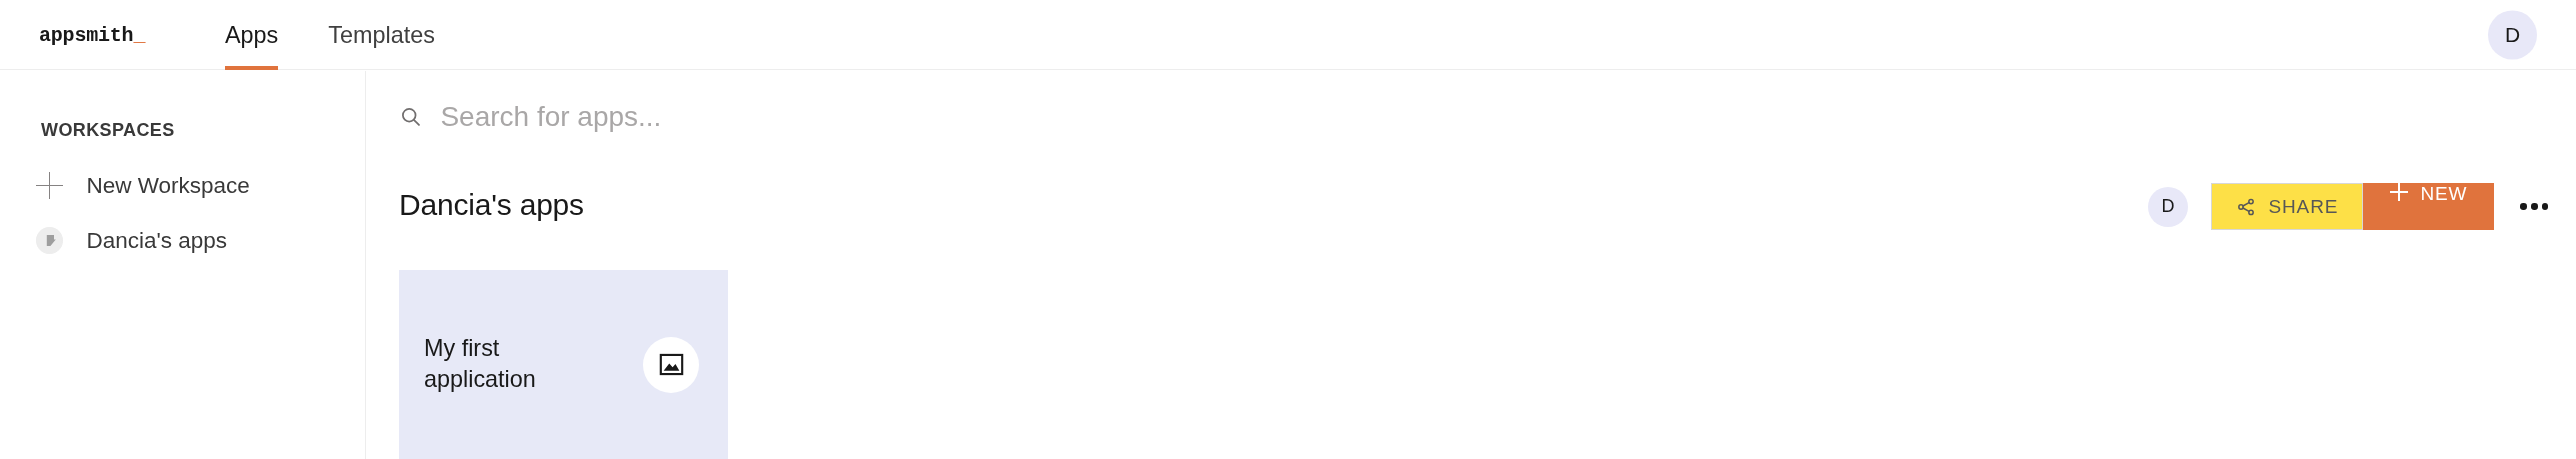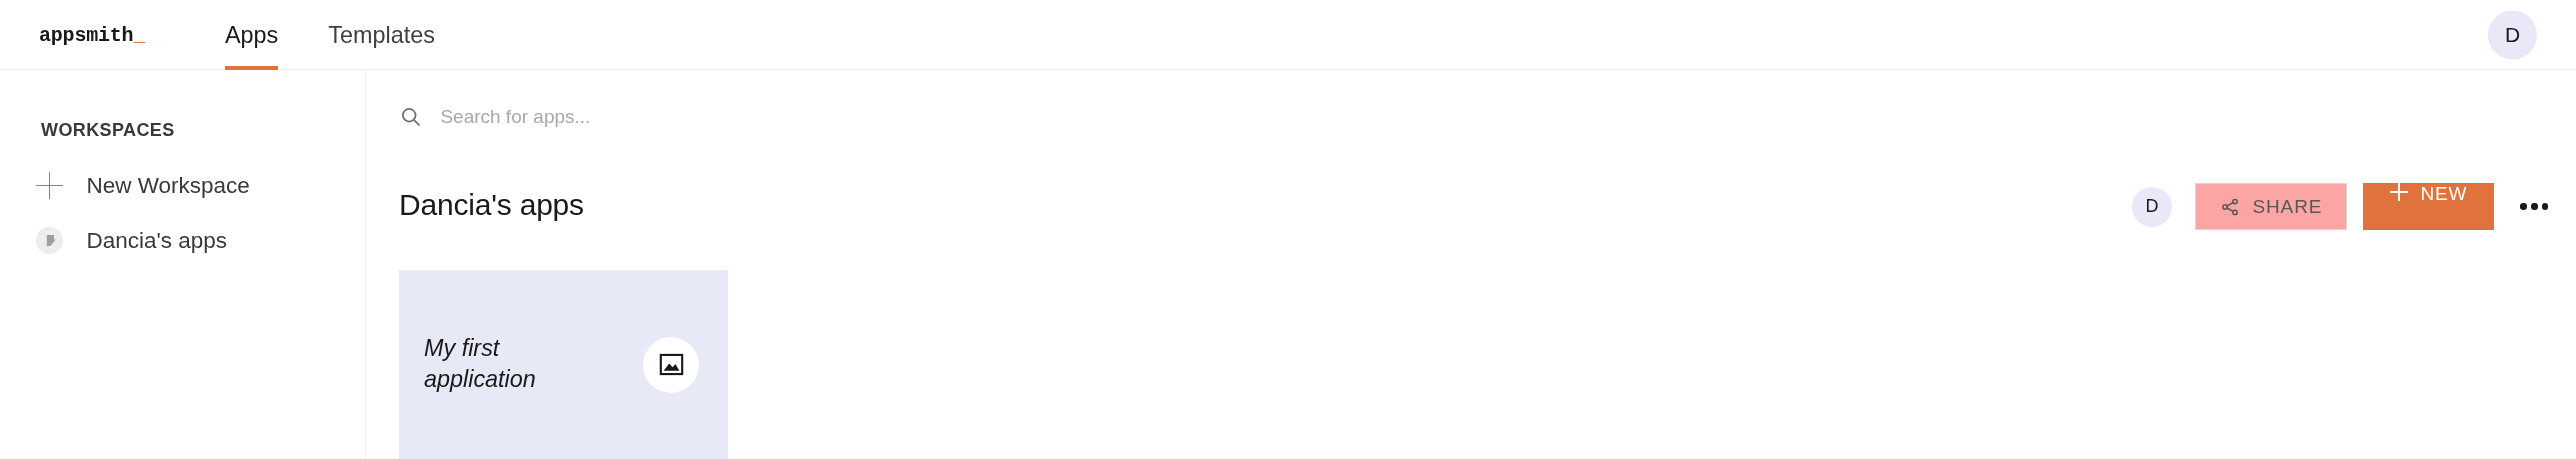--- a/index.html
+++ b/index.html
@@ -169,21 +169,21 @@
     width: 23.4px; height: 23.4px;
     flex: 0 0 23.4px;
     margin-right: 18px;
     color: #716e6e;
   }
   .search-input {
     border: none;
     outline: none;
     background: transparent;
     font-family: "Liberation Sans", sans-serif;
-    font-size: 19px;
+    font-size: 28px;
     color: #191919;
     width: 631px;
     height: 36px;
   }
   .search-input::placeholder { color: #a9a7a7; }
 
   
   .main {
     position: absolute;
     left: 367px;
@@ -233,28 +233,28 @@
     margin-right: 23.4px;
   }
 
   .share-btn {
     height: 47px;
     display: flex;
     align-items: center;
     gap: 12.6px;
     padding: 0 23.4px;
     border: 0.9px solid #d7d7d7;
-    background: #fca5a5;
+    background: #fde047;
     color: #575757;
     font-family: "Liberation Sans", sans-serif;
     font-size: 19px;
     letter-spacing: 0.9px;
     cursor: pointer;
     white-space: nowrap;
-    margin-right: 16px;
+    margin-right: 0;
   }
   .share-icon { width: 20px; height: 20px; flex: 0 0 20px; }
 
   .new-btn {
     height: 47px;
     display: flex;
     gap: 12.6px;
     padding: 0 27px;
     border: none;
     background: #e0733d;
@@ -307,21 +307,20 @@
 
   .app-card {
     position: relative;
     width: 329px;
     height: 189px;
     background: #e7e9f7;
     cursor: pointer;
     display: flex;
     align-items: center;
     overflow: hidden;
-    font-style: italic;
   }
 
   .app-card-name {
     position: absolute;
     left: 25px;
     top: 50%;
     transform: translateY(-50%);
     width: 149px;
     font-size: 23.4px;
     line-height: 1.35;

